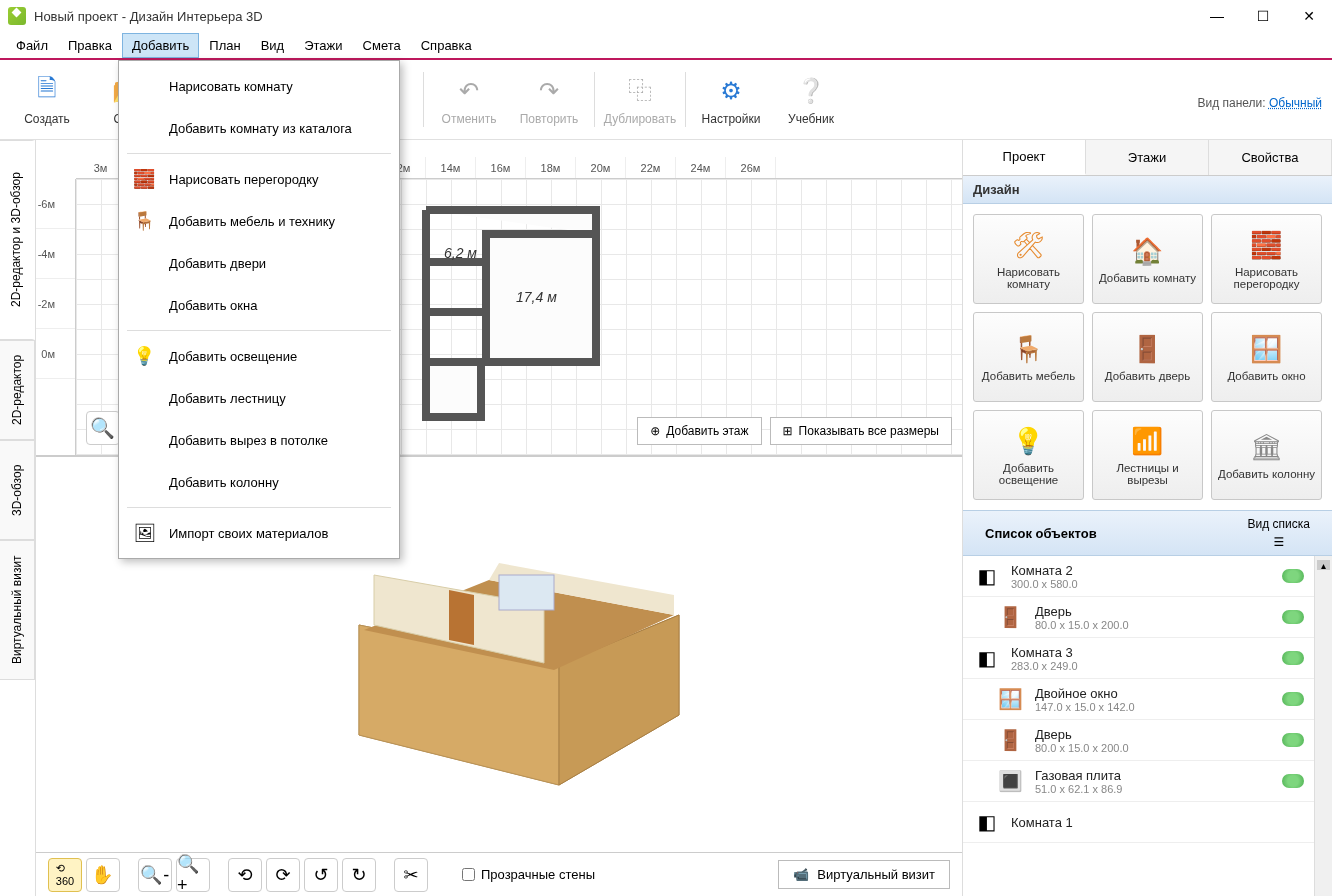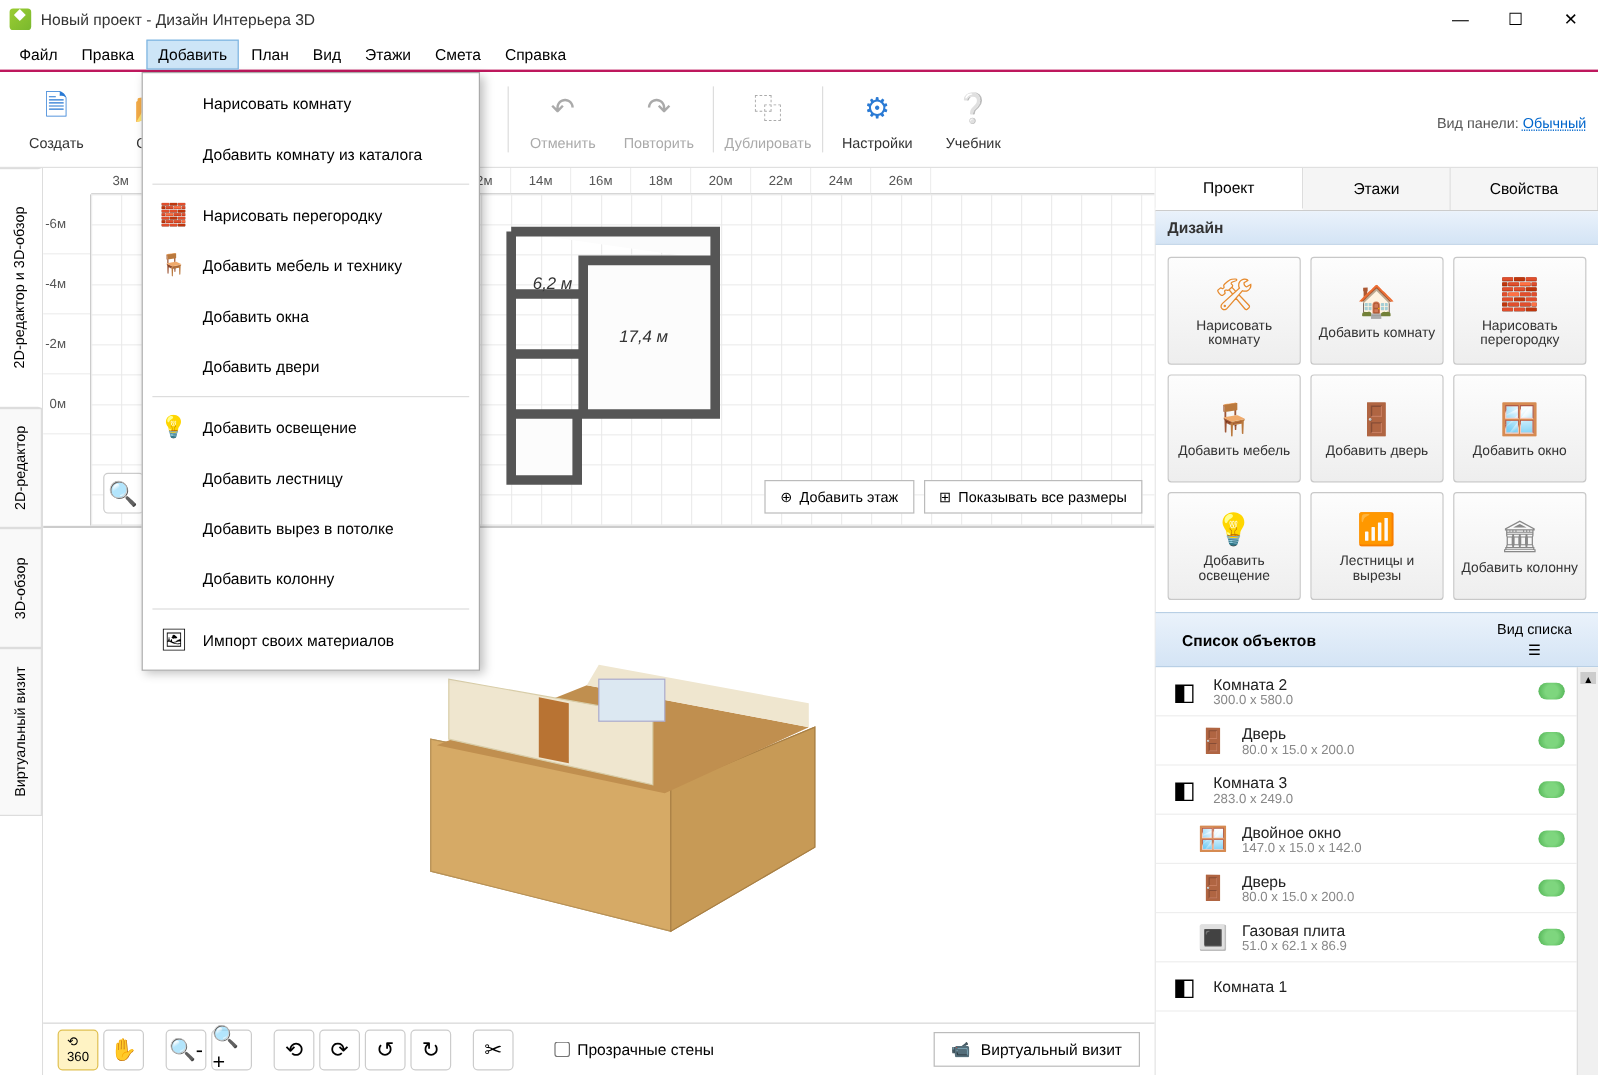--- a/index.html
+++ b/index.html
@@ -32,21 +32,21 @@
 
 
 .vtabs { width: 36px; display: flex; flex-direction: column; background:#fff; border-right:1px solid #ddd; }
 .vtab { flex: none; height: 200px; writing-mode: vertical-rl; text-orientation: mixed; transform: rotate(180deg); display: flex; align-items: center; justify-content: center; font-size: 12px; border: 1px solid #ddd; border-right: none; background: #f9f9f9; cursor: pointer; }
 .vtab:first-child { background: #fff; border-left: 3px solid #fff; }
 .vtab.small { height: 100px; }
 .vtab.med { height: 140px; }
 
 
 .workspace { flex: 1; display: flex; flex-direction: column; position: relative; background: #fff; }
-.plan-area { height: 300px; position: relative; background: #fff; border-bottom: 2px solid #ccc; }
+.plan-area { height: 300px; position: relative; background: #fff; border-bottom: 2px solid #ccc; margin-top: 17px; }
 .ruler-x { position:absolute; top:0; left:40px; right:0; height:22px; background:#fff; border-bottom:1px solid #ccc; display:flex; font-size:11px; color:#555; }
 .ruler-x span { width:50px; text-align:center; border-right:1px solid #eee; line-height:22px; }
 .ruler-y { position:absolute; top:22px; left:0; width:40px; bottom:0; background:#fff; border-right:1px solid #ccc; display:flex; flex-direction:column; font-size:11px; color:#555; }
 .ruler-y span { height:50px; text-align:right; padding-right:20px; line-height:50px; border-bottom:1px solid #eee; }
 .grid { position:absolute; top:22px; left:40px; right:0; bottom:0; background-image: linear-gradient(#e8e8e8 1px, transparent 1px), linear-gradient(90deg, #e8e8e8 1px, transparent 1px); background-size: 25px 25px; }
 .floorplan { position:absolute; top:45px; left:380px; width:200px; height:220px; }
 .fp-wall { stroke:#555; stroke-width:8; fill:#fcfcfc; }
 .fp-label { font-size:14px; fill:#333; font-style:italic;}
 .plan-buttons { position:absolute; bottom:10px; right:10px; display:flex; gap:8px; }
 .plan-btn { background:#fff; border:1px solid #bbb; padding:6px 12px; font-size:12px; display:flex; align-items:center; gap:6px; cursor:pointer; }
@@ -388,25 +388,25 @@
     <div class="dd-item">
       <div class="dd-icon">🧱</div>
       <div>Нарисовать перегородку</div>
     </div>
     <div class="dd-item">
       <div class="dd-icon">🪑</div>
       <div>Добавить мебель и технику</div>
     </div>
     <div class="dd-item">
       <div class="dd-icon"></div>
+      <div>Добавить двери</div>
+    </div>
+    <div class="dd-item">
+      <div class="dd-icon"></div>
       <div>Добавить окна</div>
-    </div>
-    <div class="dd-item">
-      <div class="dd-icon"></div>
-      <div>Добавить двери</div>
     </div>
     <div class="dd-sep"></div>
     <div class="dd-item">
       <div class="dd-icon">💡</div>
       <div>Добавить освещение</div>
     </div>
     <div class="dd-item">
       <div class="dd-icon"></div>
       <div>Добавить лестницу</div>
     </div>

